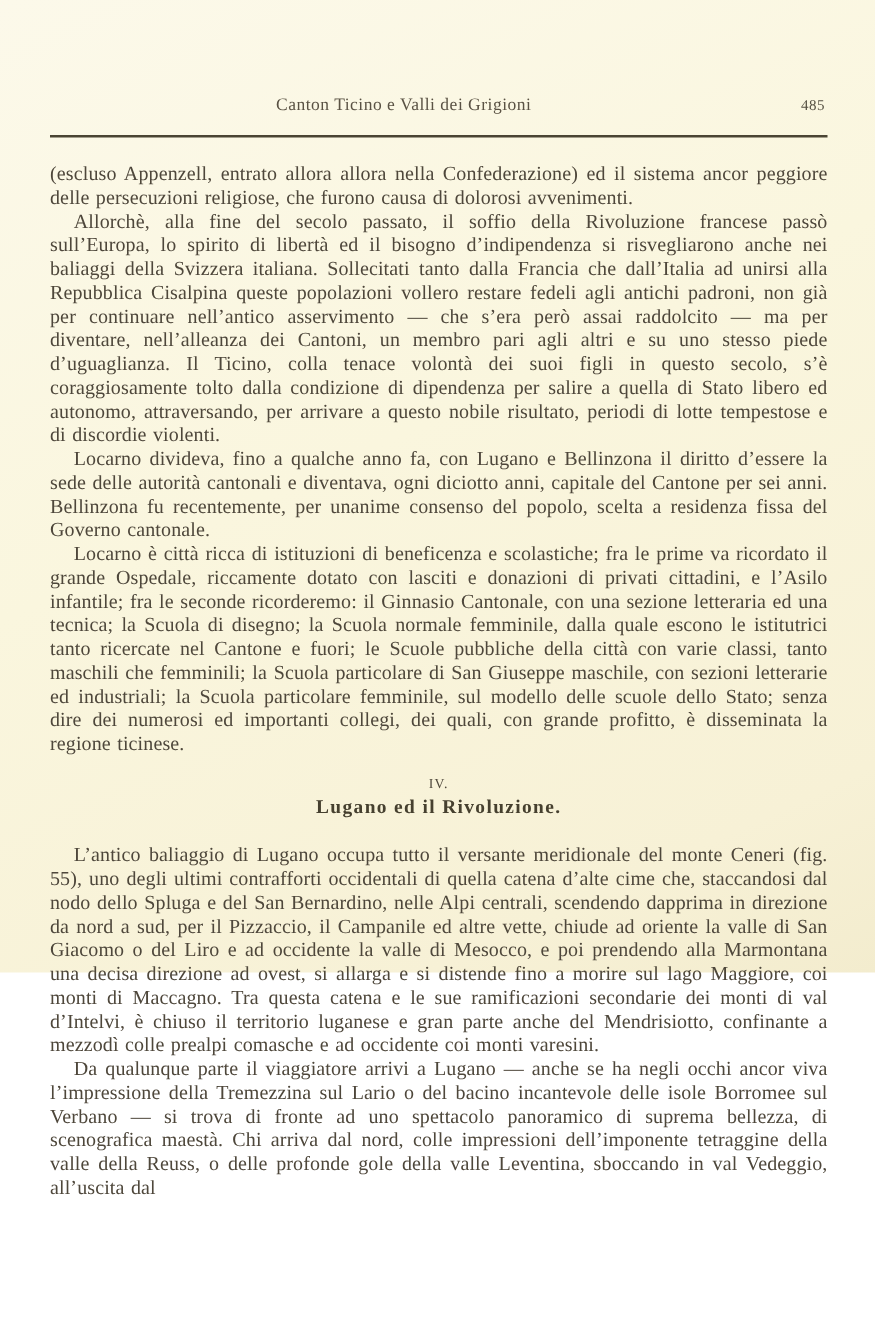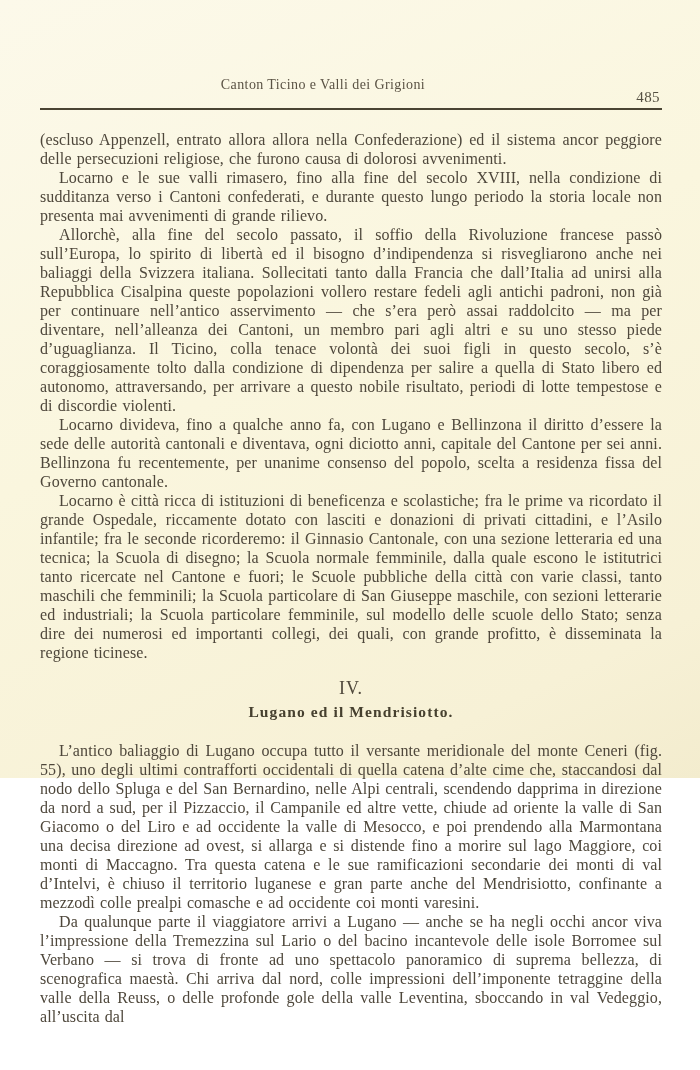--- a/index.html
+++ b/index.html
@@ -30,22 +30,22 @@
     color: #5a5244;
   }
   .running-title {
     display: block;
     text-align: center;
     transform: translateX(-28px);
   }
   .page-number {
     position: absolute;
     right: 2px;
-    top: 12px;
-    font-size: 15px;
+    top: 0;
+    font-size: 12px;
     color: #555042;
   }
   .head-rule {
     margin-top: 11px;
     border: none;
     border-top: 2px solid #4a4433;
     height: 0;
   }
   .body-text {
     margin-top: 20px;
@@ -62,21 +62,21 @@
   }
   .para.indent {
     text-indent: 19px;
   }
   .section-heading {
     margin-top: 15px;
     margin-bottom: 13px;
     text-align: center;
   }
   .section-number {
-    font-size: 18px;
+    font-size: 11px;
     letter-spacing: 1px;
     color: #50493c;
     margin-top: 16px;
   }
   .section-title {
     margin-top: 4px;
     font-size: 15.5px;
     font-weight: bold;
     letter-spacing: 1.1px;
     color: #46402f;
@@ -89,29 +89,28 @@
 
   <div class="running-head">
     <span class="running-title">Canton Ticino e Valli dei Grigioni</span>
     <span class="page-number">485</span>
   </div>
 
   <hr class="head-rule">
 
   <div class="body-text">
       <p class="para"><span>(escluso Appenzell, entrato allora allora nella Confederazione) ed il sistema ancor peggiore delle persecuzioni religiose, che furono causa di dolorosi avvenimenti.</span></p>
-      <p class="para indent"><span>Locarno e le sue valli rimasero, fino alla fine del secolo XVIII, nella condizione di sudditanza verso i Cantoni confederati, e durante questo lungo periodo la storia locale non presenta mai avvenimenti di grande rilievo.</span></p>
       <p class="para indent"><span>Allorchè, alla fine del secolo passato, il soffio della Rivoluzione francese passò sull’Europa, lo spirito di libertà ed il bisogno d’indipendenza si risvegliarono anche nei baliaggi della Svizzera italiana. Sollecitati tanto dalla Francia che dall’Italia ad unirsi alla Repubblica Cisalpina queste popolazioni vollero restare fedeli agli antichi padroni, non già per continuare nell’antico asservimento — che s’era però assai raddolcito — ma per diventare, nell’alleanza dei Cantoni, un membro pari agli altri e su uno stesso piede d’uguaglianza. Il Ticino, colla tenace volontà dei suoi figli in questo secolo, s’è coraggiosamente tolto dalla condizione di dipendenza per salire a quella di Stato libero ed autonomo, attraversando, per arrivare a questo nobile risultato, periodi di lotte tempestose e di discordie violenti.</span></p>
       <p class="para indent"><span>Locarno divideva, fino a qualche anno fa, con Lugano e Bellinzona il diritto d’essere la sede delle autorità cantonali e diventava, ogni diciotto anni, capitale del Cantone per sei anni. Bellinzona fu recentemente, per unanime consenso del popolo, scelta a residenza fissa del Governo cantonale.</span></p>
       <p class="para indent"><span>Locarno è città ricca di istituzioni di beneficenza e scolastiche; fra le prime va ricordato il grande Ospedale, riccamente dotato con lasciti e donazioni di privati cittadini, e l’Asilo infantile; fra le seconde ricorderemo: il Ginnasio Cantonale, con una sezione letteraria ed una tecnica; la Scuola di disegno; la Scuola normale femminile, dalla quale escono le istitutrici tanto ricercate nel Cantone e fuori; le Scuole pubbliche della città con varie classi, tanto maschili che femminili; la Scuola particolare di San Giuseppe maschile, con sezioni letterarie ed industriali; la Scuola particolare femminile, sul modello delle scuole dello Stato; senza dire dei numerosi ed importanti collegi, dei quali, con grande profitto, è disseminata la regione ticinese.</span></p>
     </div>
 
   <div class="section-heading">
     <div class="section-number">IV.</div>
-    <div class="section-title">Lugano ed il Mendrisiotto.</div>
+    <div class="section-title">Lugano ed il Rivoluzione.</div>
   </div>
 
   <div class="body-text">
       <p class="para indent"><span>L’antico baliaggio di Lugano occupa tutto il versante meridionale del monte Ceneri (fig. 55), uno degli ultimi contrafforti occidentali di quella catena d’alte cime che, staccandosi dal nodo dello Spluga e del San Bernardino, nelle Alpi centrali, scendendo dapprima in direzione da nord a sud, per il Pizzaccio, il Campanile ed altre vette, chiude ad oriente la valle di San Giacomo o del Liro e ad occidente la valle di Mesocco, e poi prendendo alla Marmontana una decisa direzione ad ovest, si allarga e si distende fino a morire sul lago Maggiore, coi monti di Maccagno. Tra questa catena e le sue ramificazioni secondarie dei monti di val d’Intelvi, è chiuso il territorio luganese e gran parte anche del Mendrisiotto, confinante a mezzodì colle prealpi comasche e ad occidente coi monti varesini.</span></p>
       <p class="para indent"><span>Da qualunque parte il viaggiatore arrivi a Lugano — anche se ha negli occhi ancor viva l’impressione della Tremezzina sul Lario o del bacino incantevole delle isole Borromee sul Verbano — si trova di fronte ad uno spettacolo panoramico di suprema bellezza, di scenografica maestà. Chi arriva dal nord, colle impressioni dell’imponente tetraggine della valle della Reuss, o delle profonde gole della valle Leventina, sboccando in val Vedeggio, all’uscita dal </span></p>
     </div>
 
 </div>
 
 </body></html>

